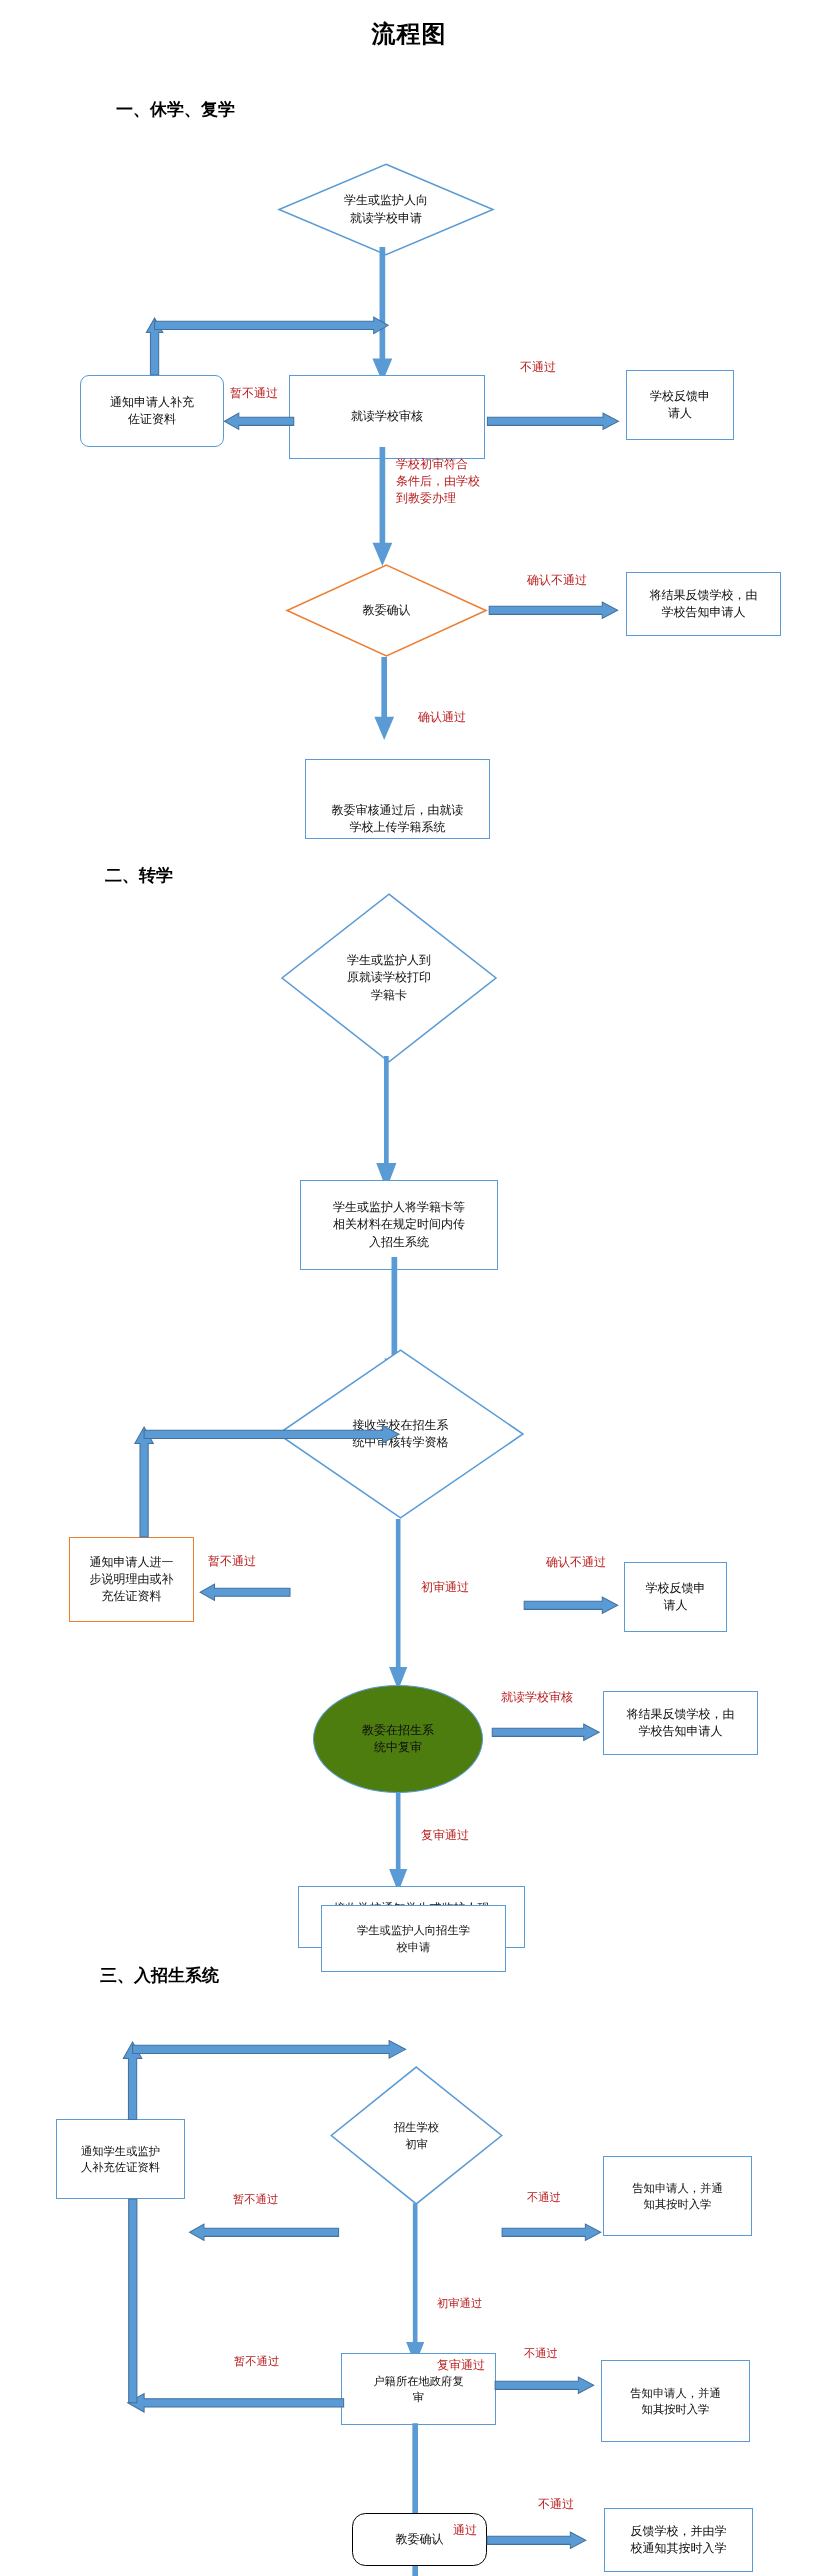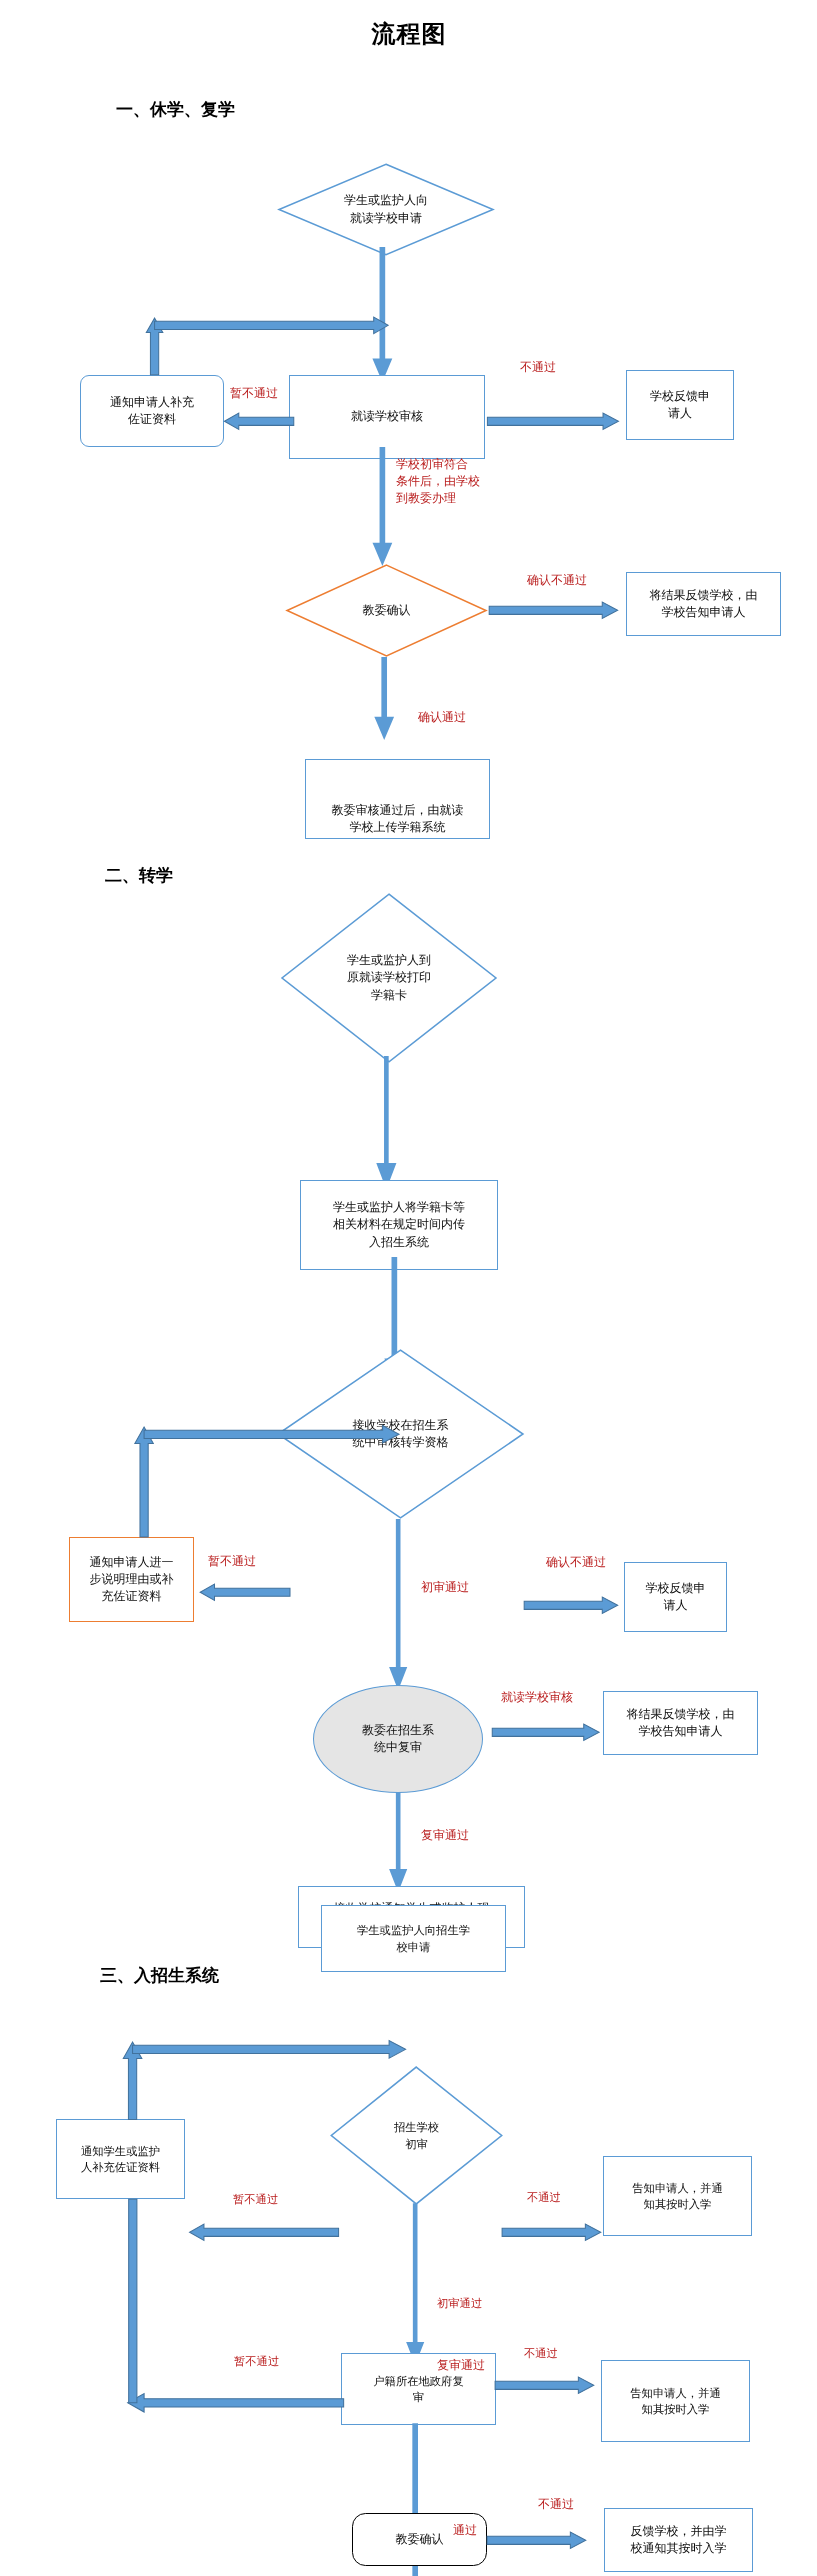--- a/index.html
+++ b/index.html
@@ -51,21 +51,21 @@
   }
   .rect.sans{font-family:"Liberation Sans","DejaVu Sans",sans-serif;font-size:11.3px;}
   .round-rect{
     border:1.5px solid #000000;
     border-radius:13.4px;
     background:#fff;
   }
   .ellipse{
     border:1px solid #5b9bd5;
     border-radius:50%;
-    background:#e5e5e5;
+    background:#4d7c0f;
   }
   .diamond-wrap{
     position:absolute;
   }
   .diamond-wrap > svg{position:absolute;top:0;left:0;overflow:visible;}
   .diamond-label{
     position:absolute;
     top:0;left:0;
     width:100%;height:100%;
     display:flex;

